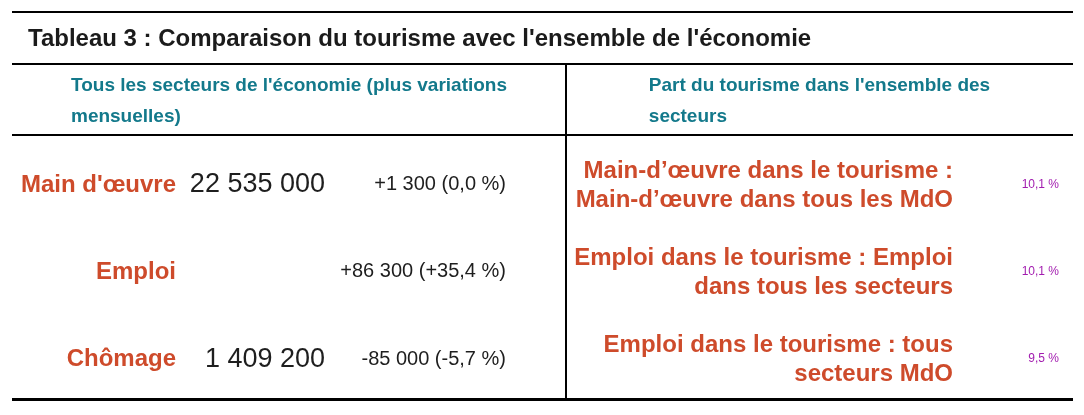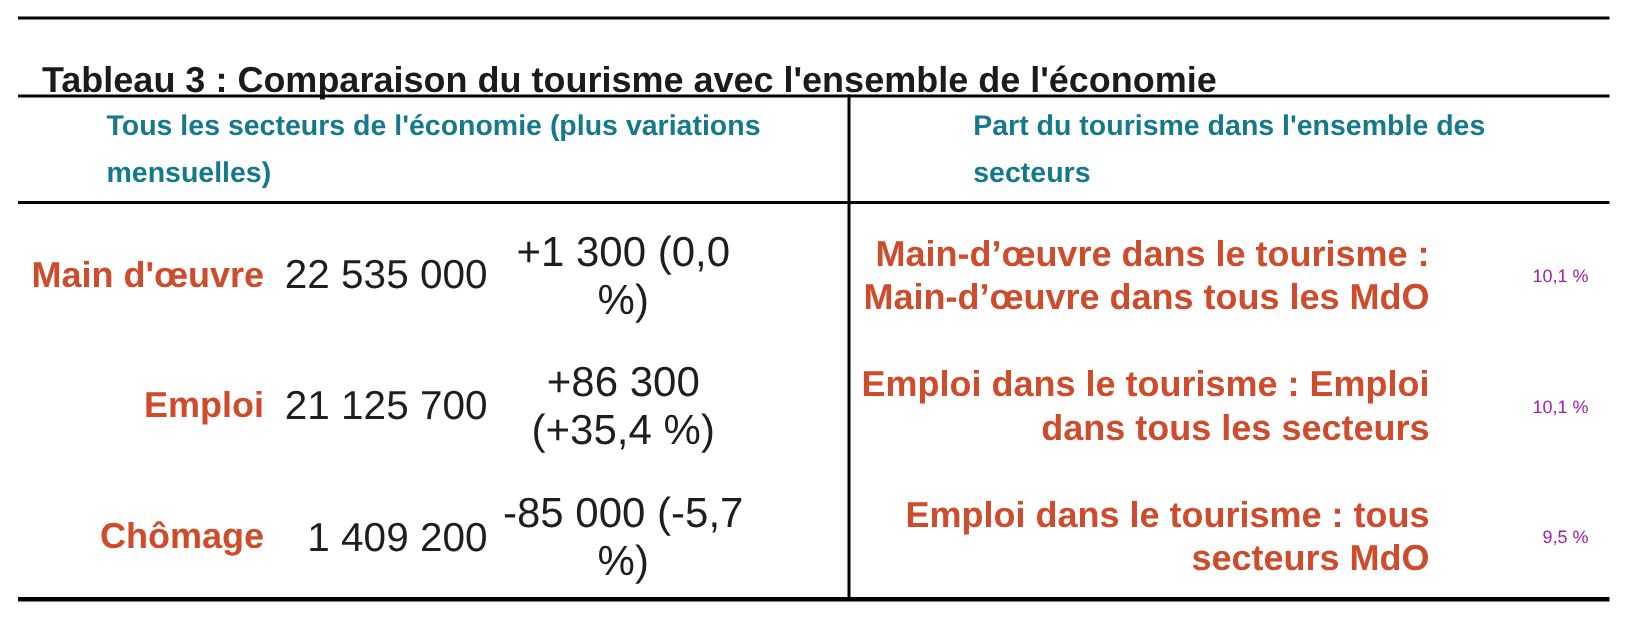--- a/index.html
+++ b/index.html
@@ -9,21 +9,21 @@
   }
   .table { position:absolute; left:12px; top:11px; width:1061px; height:390px; }
   .hline { position:absolute; left:0; width:100%; background:#000; }
   .line-top    { top:0;    height:2px; }
   .line-title  { top:52px; height:2px; }
   .line-header { top:123px;height:2px; }
   .line-bottom { top:387px;height:3px; }
   .vline { position:absolute; left:553px; top:52px; width:2px; height:335px; background:#000; }
 
   .title {
-    position:absolute; top:18px; left:0; width:100%; height:50px; line-height:50px;
+    position:absolute; top:2px; left:0; width:100%; height:50px; line-height:50px;
     padding-left:16px; box-sizing:border-box;
     font-size:24px; font-weight:700; color:#1b1b1b; white-space:nowrap;
   }
 
   .hdr {
     position:absolute; top:54px; height:69px;
     display:flex; align-items:center; justify-content:center; 
     color:#13798b; font-weight:700; font-size:19px; line-height:31px; white-space:pre-line;
   }
   .hdr-left  { left:0;    width:554px; }
@@ -35,21 +35,21 @@
   }
   .row {
     flex:1; display:grid;
     grid-template-columns:164px 149px 181px 60px 387px 120px;
     align-items:center; padding-top:8px; box-sizing:border-box;
   }
   .cell-label {
     grid-column:1; text-align:right; color:#ce4b2b; font-weight:700; font-size:24px;
   }
   .cell-value { grid-column:2; text-align:right; font-size:27px; color:#1e1e1e; }
-  .cell-change{ grid-column:3; text-align:center; font-size:28px; color:#1e1e1e; }
+  .cell-change{ grid-column:3; text-align:right; font-size:20px; color:#1e1e1e; }
   .cell-ratio {
     grid-column:5; text-align:right; color:#ce4b2b; font-weight:700; font-size:24px;
     line-height:29px; white-space:pre-line;
   }
   .cell-share {
     grid-column:6; text-align:right; padding-right:14px; box-sizing:border-box;
     font-size:12px; color:#a21caf;
   }
 </style>
 </head>
@@ -77,21 +77,20 @@
         <div class="cell-label">Main d'œuvre</div>
         <div class="cell-value">22 535 000</div>
         <div class="cell-change">+1 300 (0,0 %)</div>
         <div class="cell-ratio">Main-d’œuvre dans le tourisme :
 Main-d’œuvre dans tous les MdO</div>
         <div class="cell-share">10,1 %</div>
       </div>
 
       <div class="row">
         <div class="cell-label">Emploi</div>
-        <div class="cell-value">21 125 700</div>
         <div class="cell-change">+86 300 (+35,4 %)</div>
         <div class="cell-ratio">Emploi dans le tourisme : Emploi
 dans tous les secteurs</div>
         <div class="cell-share">10,1 %</div>
       </div>
 
       <div class="row">
         <div class="cell-label">Chômage</div>
         <div class="cell-value">1 409 200</div>
         <div class="cell-change">-85 000 (-5,7 %)</div>

